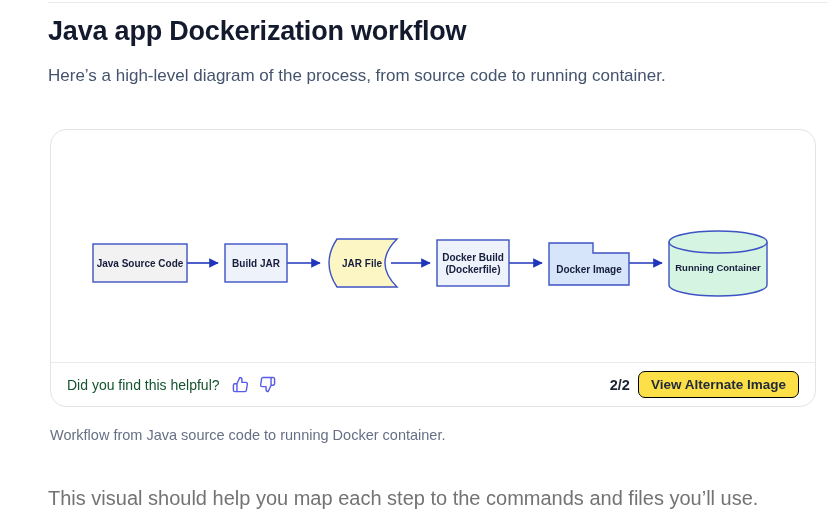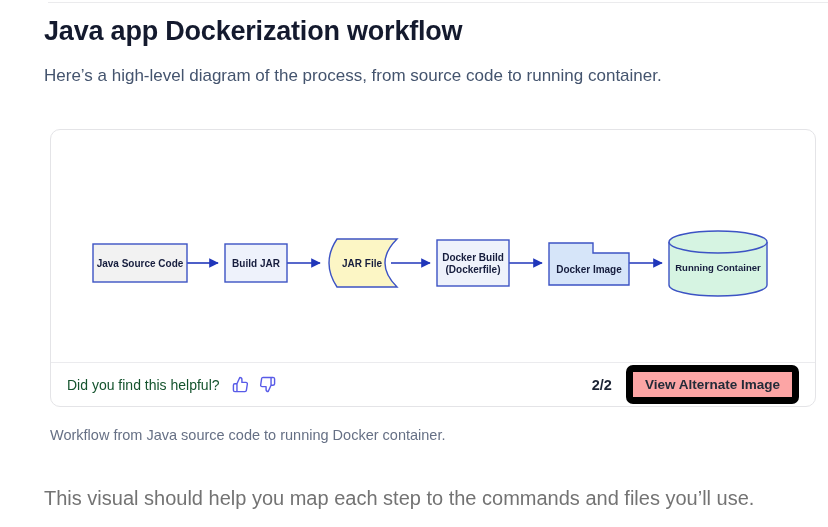--- a/index.html
+++ b/index.html
@@ -1,35 +1,35 @@
 <!DOCTYPE html>
 <html><head>
 <meta charset="utf-8">
 <style>
   * { margin: 0; padding: 0; box-sizing: border-box; }
   html, body { width: 828px; height: 527px; background: #ffffff; overflow: hidden;
     font-family: "Liberation Sans", "DejaVu Sans", sans-serif; }
   .top-rule { margin-left: 48px; margin-top: 2px; height: 1px; background: #ebebed; }
-  .content { padding: 0 12px 0 32px; margin-left: 12px; }
+  .content { padding: 0 12px 0 48px; }
   h1.page-title { margin-top: 13px; font-size: 27px; font-weight: 700; color: #141a2e; letter-spacing: -0.2px; }
   p.page-subtitle { margin-top: 19px; font-size: 17px; color: #44546e; }
 
   .figure-card { margin-left: 50px; margin-top: 43px; width: 766px; border: 1px solid #e4e4e7;
-    border-radius: 10px; background: #ffffff; overflow: hidden; }
+    border-radius: 16px; background: #ffffff; overflow: hidden; }
   .diagram-area { height: 232px; display: flex; align-items: center; justify-content: center; }
   .diagram-area svg { margin-top: 36px; }
 
   .figure-footer { height: 44px; border-top: 1px solid #ebebee; display: flex; align-items: center; padding: 0 16px; }
   .feedback-q { font-size: 14px; color: #14532d; }
   .thumbs { display: flex; align-items: center; gap: 10px; margin-left: 12px; }
   .thumb-btn { background: none; border: none; cursor: pointer; display: flex; align-items: center; padding: 0; }
   .thumb-btn svg { width: 17px; height: 17px; stroke: #585be8; fill: none; stroke-width: 2; stroke-linecap: round; stroke-linejoin: round; }
   .footer-spacer { flex: 1; }
-  .pager { font-size: 14.5px; font-weight: 700; color: #1c2434; margin-right: 14px; }
-  .alt-btn { background: #fca5a5; border: 7px solid #000000; border-radius: 7px; padding: 5px 12px;
+  .pager { font-size: 14.5px; font-weight: 700; color: #1c2434; margin-right: 8px; }
+  .alt-btn { background: #fde047; border: 1px solid #000000; border-radius: 7px; padding: 5px 12px;
     font-size: 13.5px; font-weight: 600; color: #232b38; font-family: inherit; cursor: pointer; }
 
   .figure-caption { margin-left: 50px; width: 766px; margin-top: 20px;
     font-size: 14.5px; color: #667085; }
   p.closing-text { margin-top: 44px; font-size: 20px; color: #737373; }
 
   .node-label { font-family: "Liberation Sans", sans-serif; font-weight: bold; font-size: 10px; fill: #161d3d; }
   .node-label.small { font-size: 9.5px; }
 </style>
 </head>

